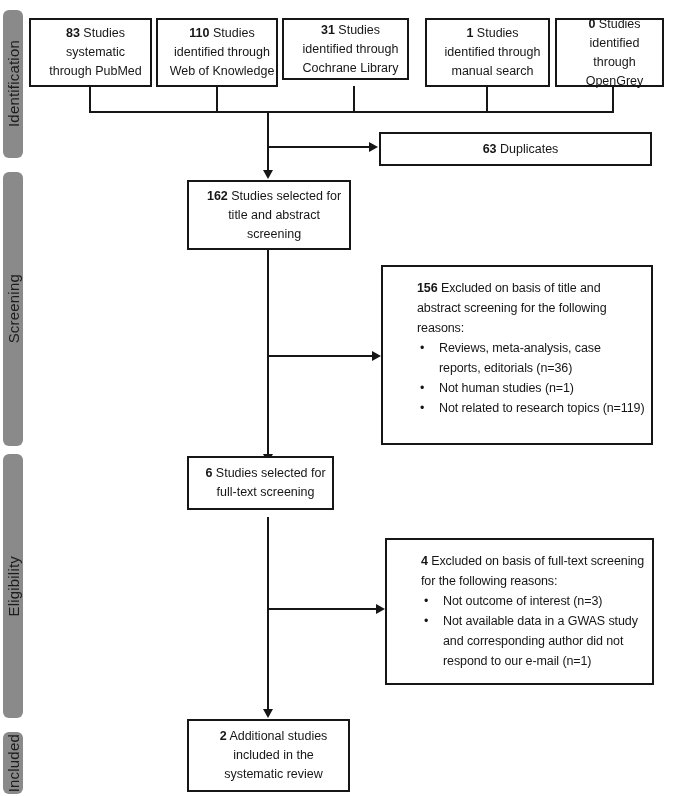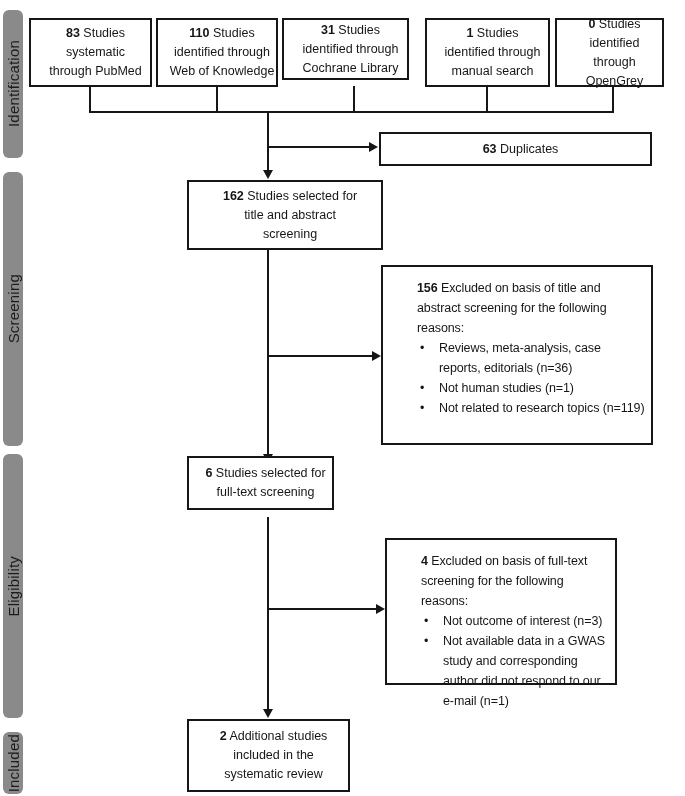--- a/index.html
+++ b/index.html
@@ -87,21 +87,21 @@
 
   <div class="line" style="left:267px;top:111px;width:2px;height:61px"></div>
   <div class="ah-down" style="left:263px;top:170px"></div>
   <div class="line" style="left:267px;top:146px;width:102px;height:2px"></div>
   <div class="ah-right" style="left:369px;top:141.5px"></div>
 
   <div class="box center" style="left:379px;top:132px;width:273px;height:34px">
     <div><span class="b">63</span><span> Duplicates</span></div>
   </div>
 
-  <div class="box center" style="left:187px;top:180px;width:196px;height:70px">
+  <div class="box center" style="left:187px;top:180px;width:164px;height:70px">
     <div><span class="b">162</span><span> Studies selected for</span></div>
     <div>title and abstract</div>
     <div>screening</div>
   </div>
 
   <div class="line" style="left:267px;top:249px;width:2px;height:206px"></div>
   <div class="ah-down" style="left:263px;top:454px"></div>
   <div class="line" style="left:267px;top:355px;width:105px;height:2px"></div>
   <div class="ah-right" style="left:372px;top:350.5px"></div>
 
@@ -124,21 +124,21 @@
   <div class="box center" style="left:187px;top:456px;width:147px;height:54px">
     <div><span class="b">6</span><span> Studies selected for</span></div>
     <div>full-text screening</div>
   </div>
 
   <div class="line" style="left:267px;top:517px;width:2px;height:193px"></div>
   <div class="ah-down" style="left:263px;top:709px"></div>
   <div class="line" style="left:267px;top:608px;width:109px;height:2px"></div>
   <div class="ah-right" style="left:376px;top:603.5px"></div>
 
-  <div class="box excl" style="left:385px;top:538px;width:232px;height:147px">
+  <div class="box excl" style="left:385px;top:538px;width:269px;height:147px">
     <div><span class="b">4</span><span> Excluded on basis of full-text screening for the following reasons:</span></div>
     <div class="bullet">
       <span class="dot">•</span>
       <span class="btxt">Not outcome of interest (n=3)</span>
     </div>
     <div class="bullet">
       <span class="dot">•</span>
       <span class="btxt">Not available data in a GWAS study and corresponding author did not respond to our e-mail (n=1)</span>
     </div>
   </div>

